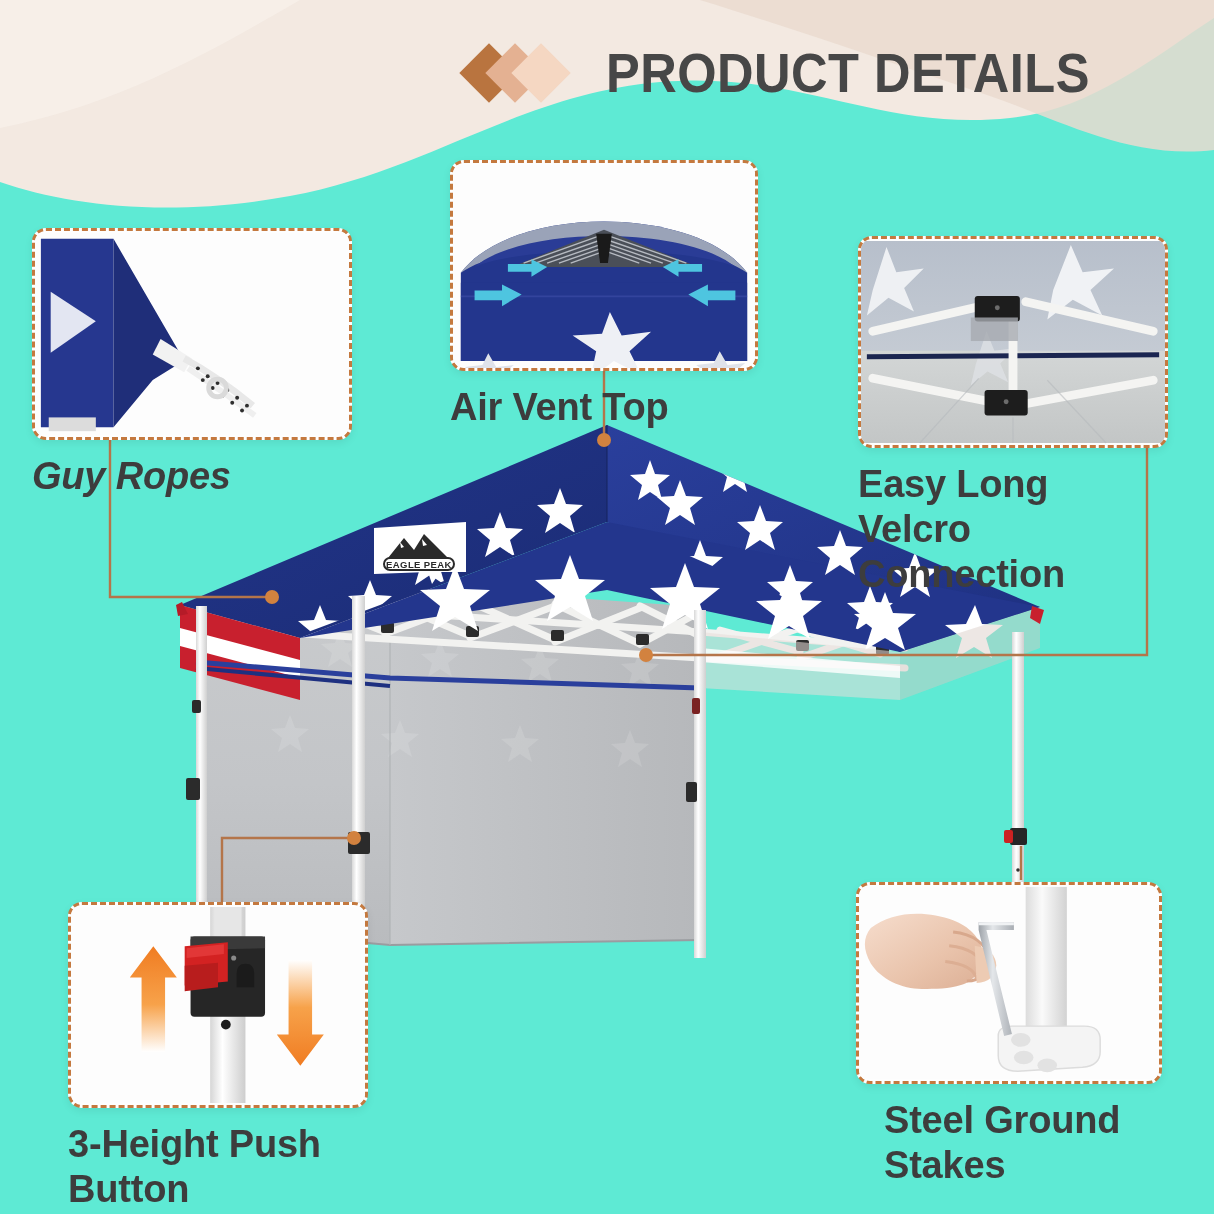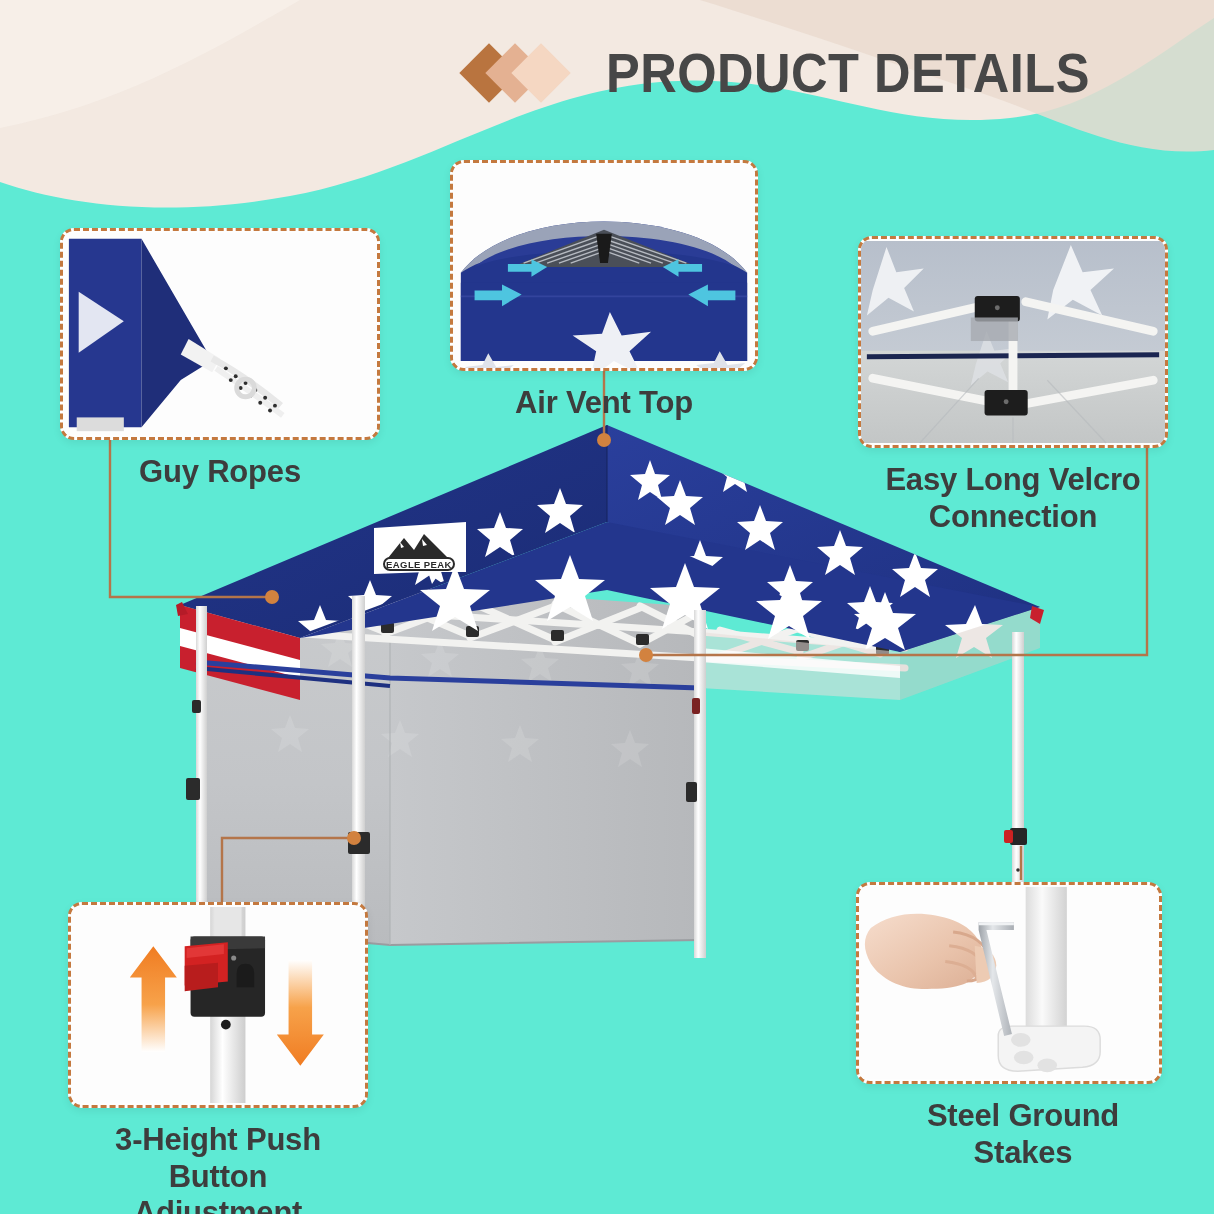--- a/index.html
+++ b/index.html
@@ -43,22 +43,21 @@
   .callout .frame {
     position: relative;
     border: 3px dashed #c4793f;
     border-radius: 14px;
     background: #fefefe;
     box-shadow: 0 3px 9px rgba(0,0,0,0.07);
     overflow: hidden;
   }
   .callout .cap {
     margin-top: 14px;
-    text-align: center;
-    font-size: 31px; font-weight: bold;
+    font-size: 38px; font-weight: bold;
     color: #3d3d3d; line-height: 1.18;
     letter-spacing: -0.2px;
   }
 
   
   .leaders { position: absolute; inset: 0; z-index: 4; pointer-events: none; }
 
   
   .product { position: absolute; z-index: 2; left: 0; top: 400px; width: 1214px; height: 700px; }
 </style>
@@ -251,21 +250,21 @@
 
     <path d="M1147,440 L1147,655 L648,655" fill="none" stroke="#b4754a" stroke-width="2.4"></path>
     <circle cx="646" cy="655" r="7" fill="#d2823f"></circle>
 
     <path d="M222,905 L222,838 L352,838" fill="none" stroke="#b4754a" stroke-width="2.4"></path>
     <circle cx="354" cy="838" r="7" fill="#d2823f"></circle>
 
     <path d="M1021,880 L1021,846" fill="none" stroke="#b4754a" stroke-width="2.4"></path>
   </svg>
 
-  <div class="callout" style="left:60px; top:228px; width:320px;">
+  <div class="callout" style="left:32px; top:228px; width:320px;font-style:italic;">
     <div class="frame" style="height: 206px; border-color: rgb(196, 121, 63);">
       <svg viewBox="0 0 320 206" style="width:100%;height:100%;display:block;">
         <rect width="320" height="206" fill="#fdfdfd"></rect>
 
         <path d="M6,6 L80,6 L80,198 L6,198 Z" fill="#26378f"></path>
         <path d="M80,6 L152,130 L120,150 L80,198 Z" fill="#1f2e79"></path>
         <path d="M16,60 L62,90 L16,122 Z" fill="#e3e6f2"></path>
         <rect x="14" y="188" width="48" height="14" fill="#dcdcdc"></rect>
 
         <path d="M128,108 L160,128 L152,142 L120,124 Z" fill="#f2f2f2"></path>

